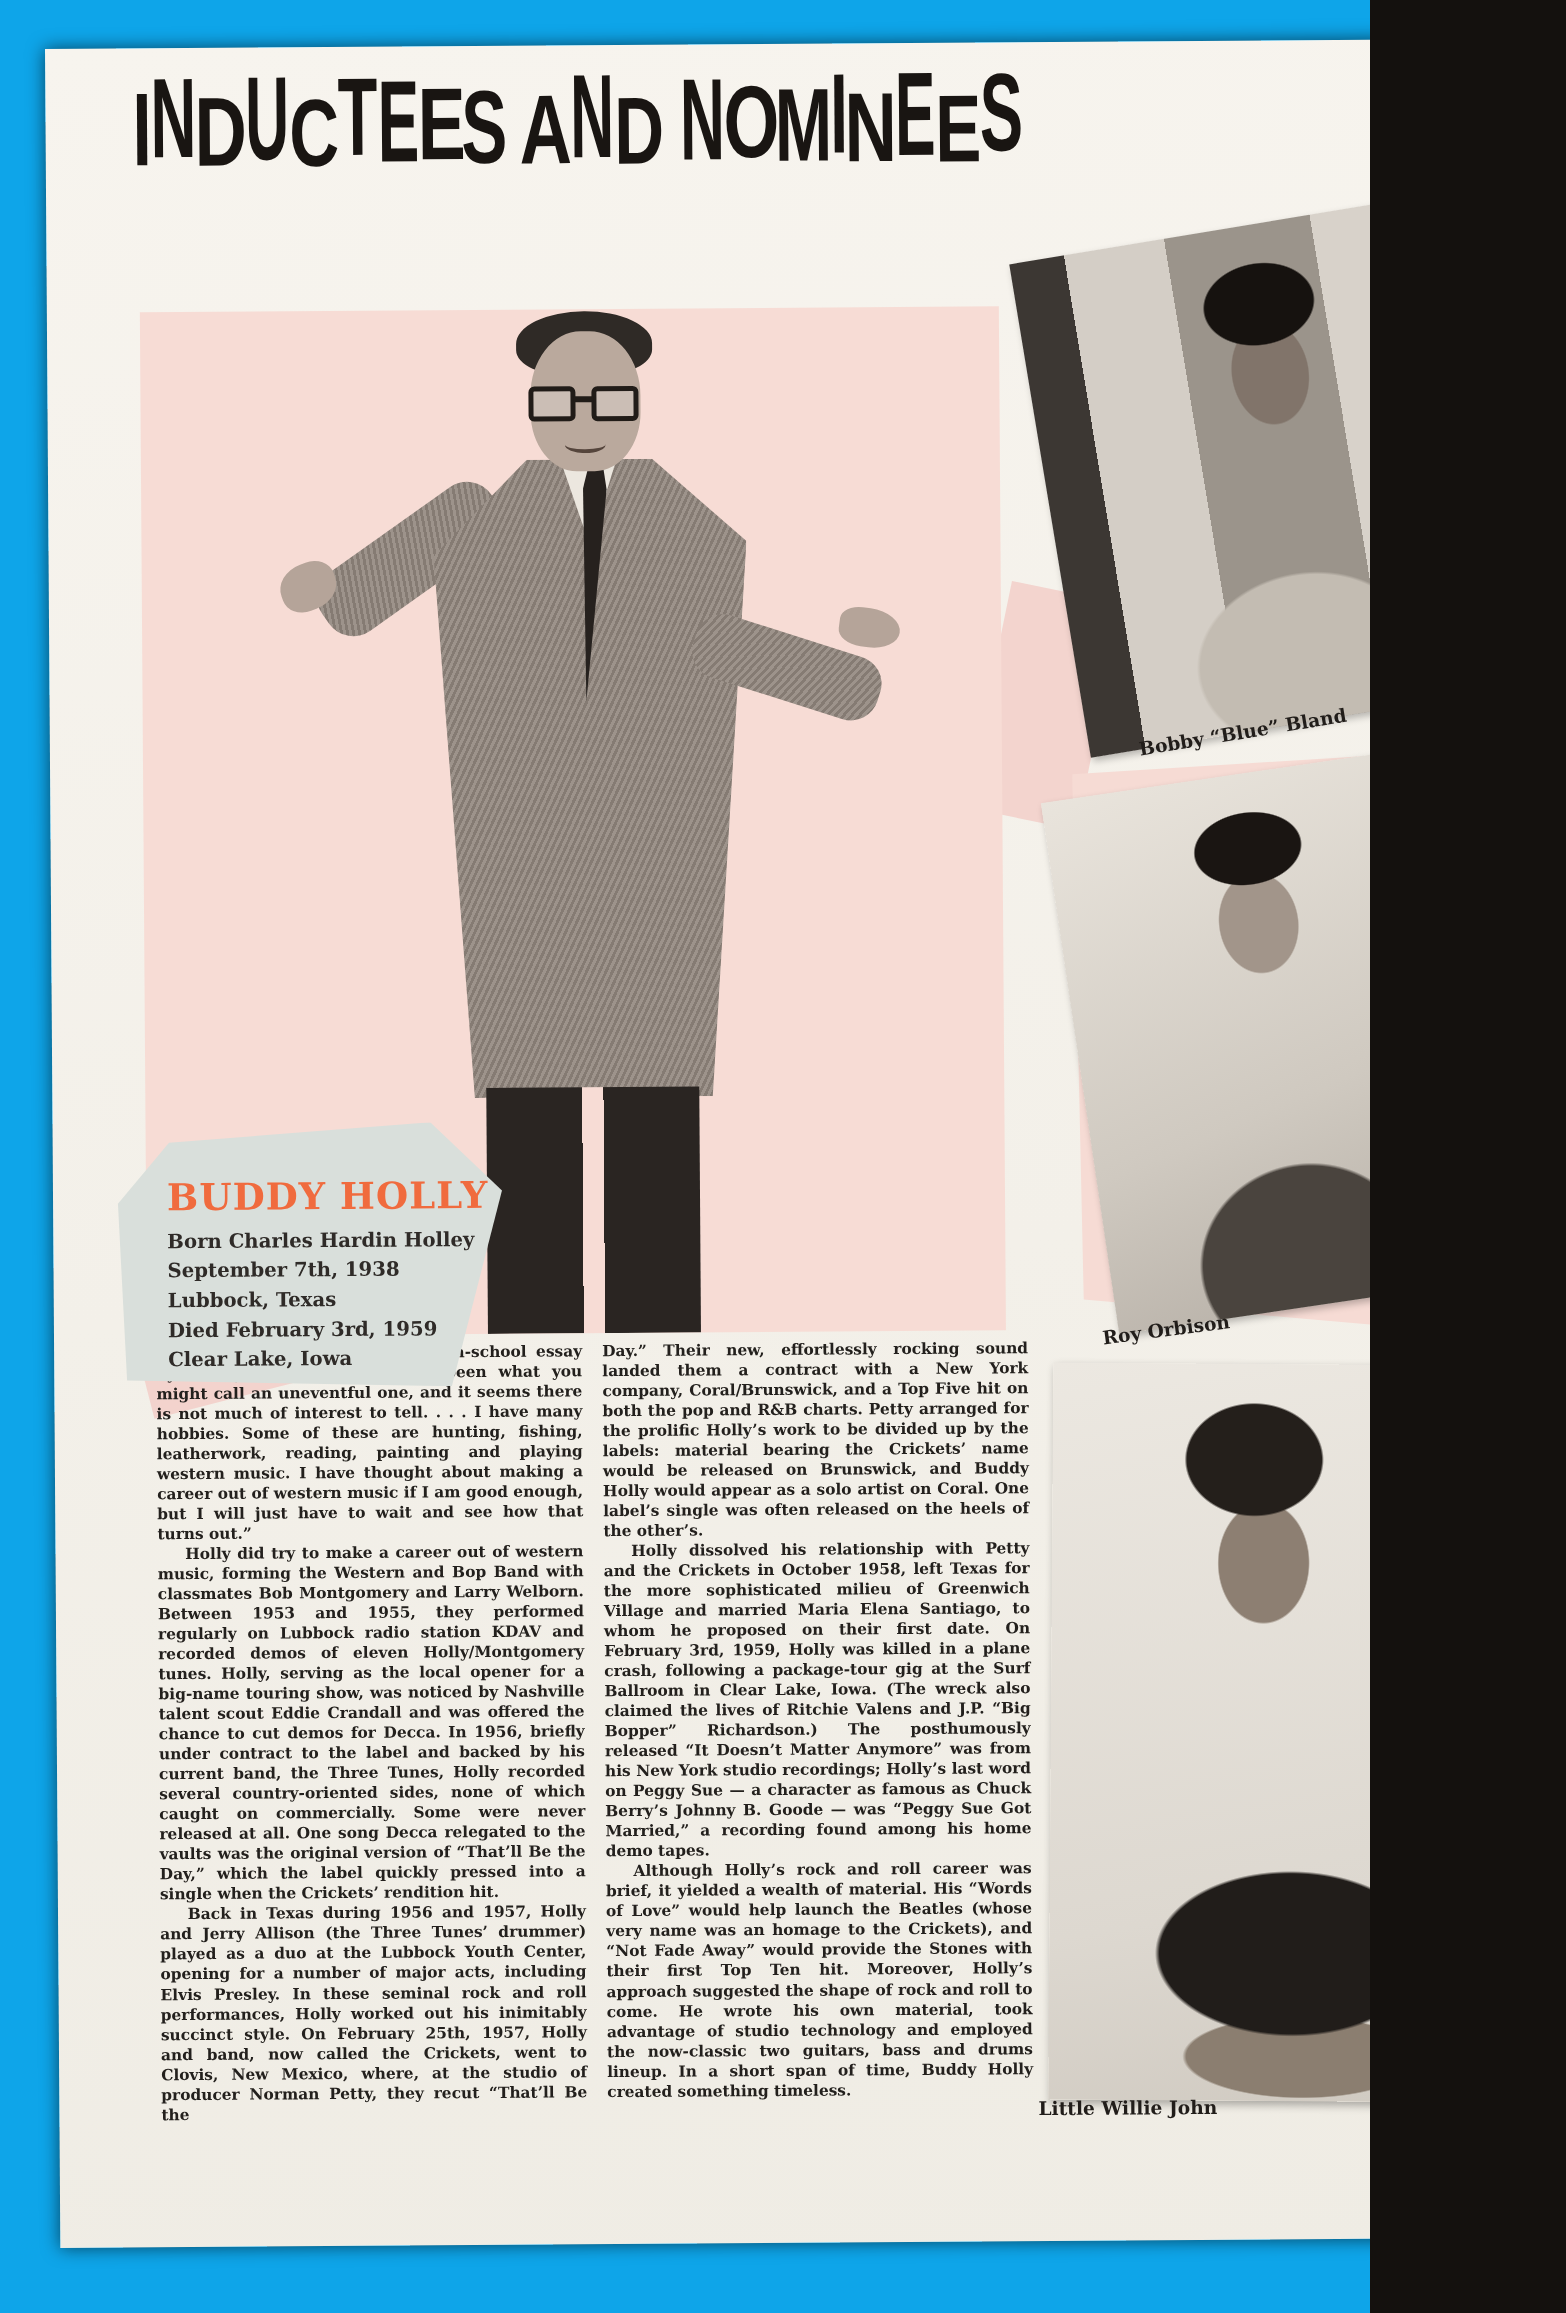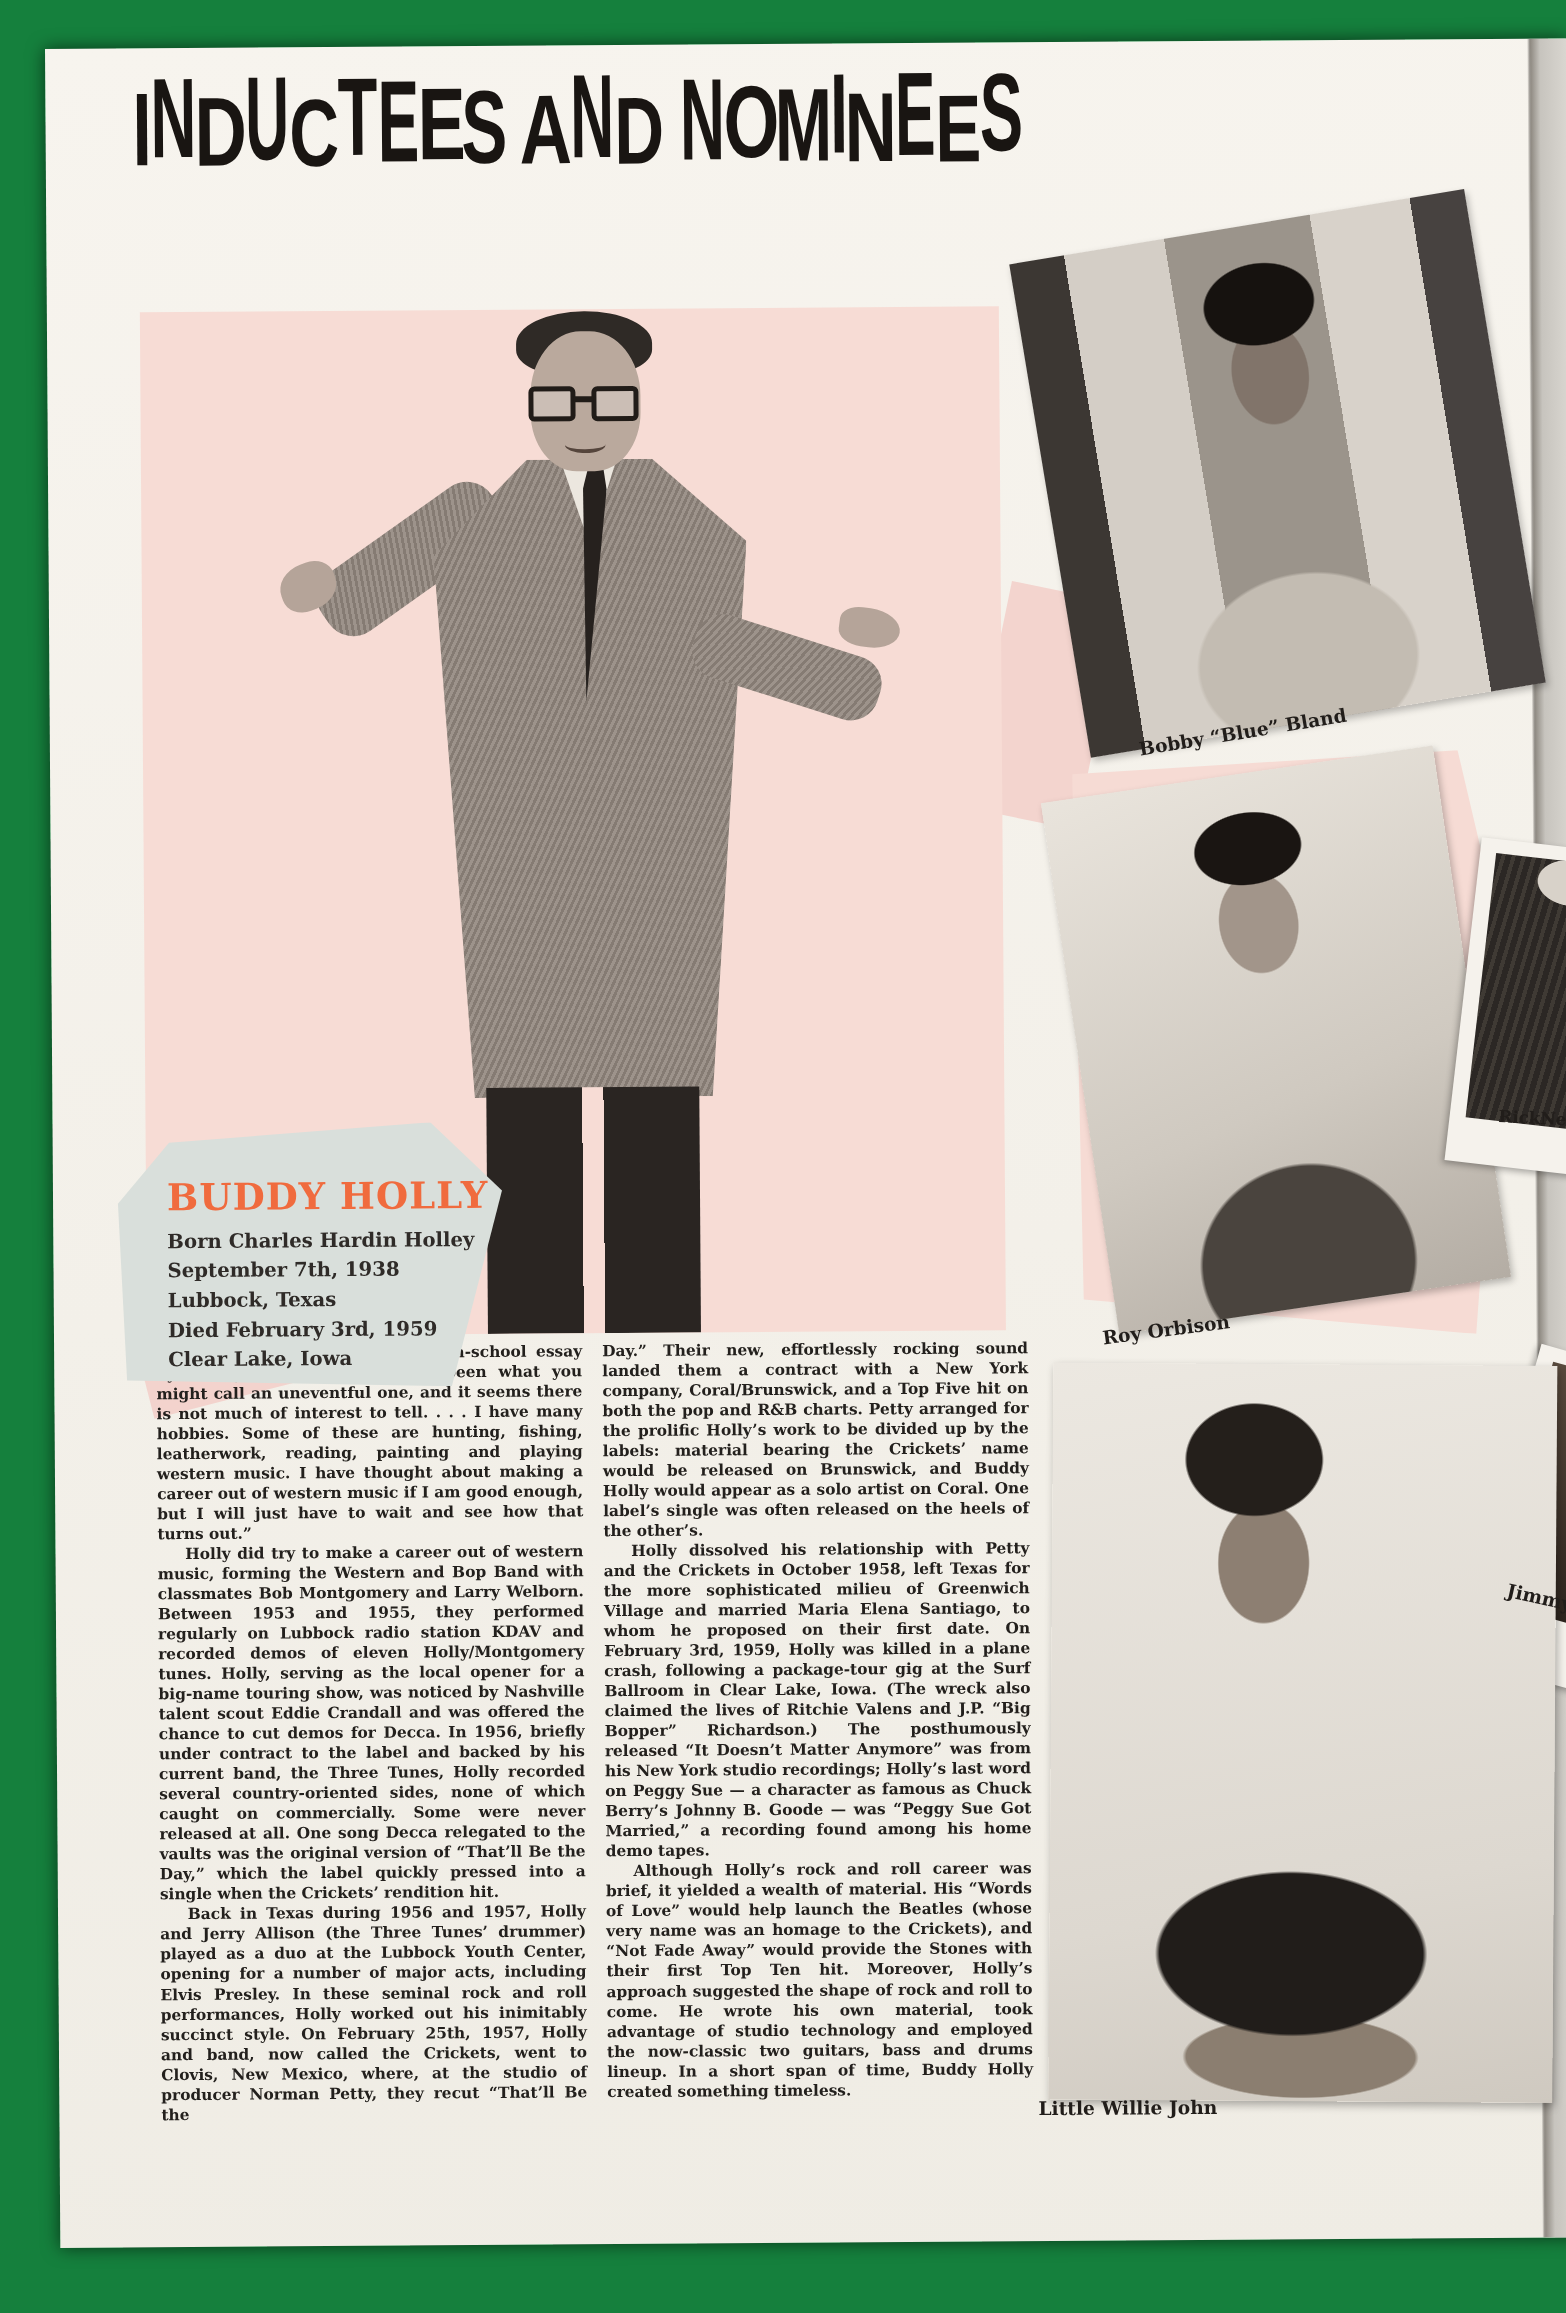--- a/index.html
+++ b/index.html
@@ -1,17 +1,17 @@
 <!DOCTYPE html>
 <html><head>
 <meta charset="utf-8">
 <style>
   html,body{margin:0;padding:0;background:#14110e;width:1566px;height:2314px;overflow:hidden;}
   *{box-sizing:border-box;}
-  .stage{position:relative;width:1566px;height:2314px;background:#15803d;overflow:hidden;
+  .stage{position:relative;width:1370px;height:2314px;background:#0ea5e9;overflow:hidden;
          font-family:"DejaVu Serif", serif;}
   
   .page{position:absolute;left:45px;top:49px;width:1521px;height:2199px;
         background:linear-gradient(175deg,#f7f4ee 0%,#f3f0e9 55%,#efece4 100%);
         transform:rotate(-0.4deg);transform-origin:top left;overflow:hidden;
         box-shadow:0 0 17.7px rgba(0,0,0,.6);}
   
   .gutter{position:absolute;left:1485px;top:0;width:36px;height:2199px;z-index:1;
           background:linear-gradient(90deg,#8d8880 0,#c7c4be 9.9px,#d9d6d0 36px);}
   .foldline{position:absolute;left:1482px;top:0;width:3px;height:2199px;z-index:1;

